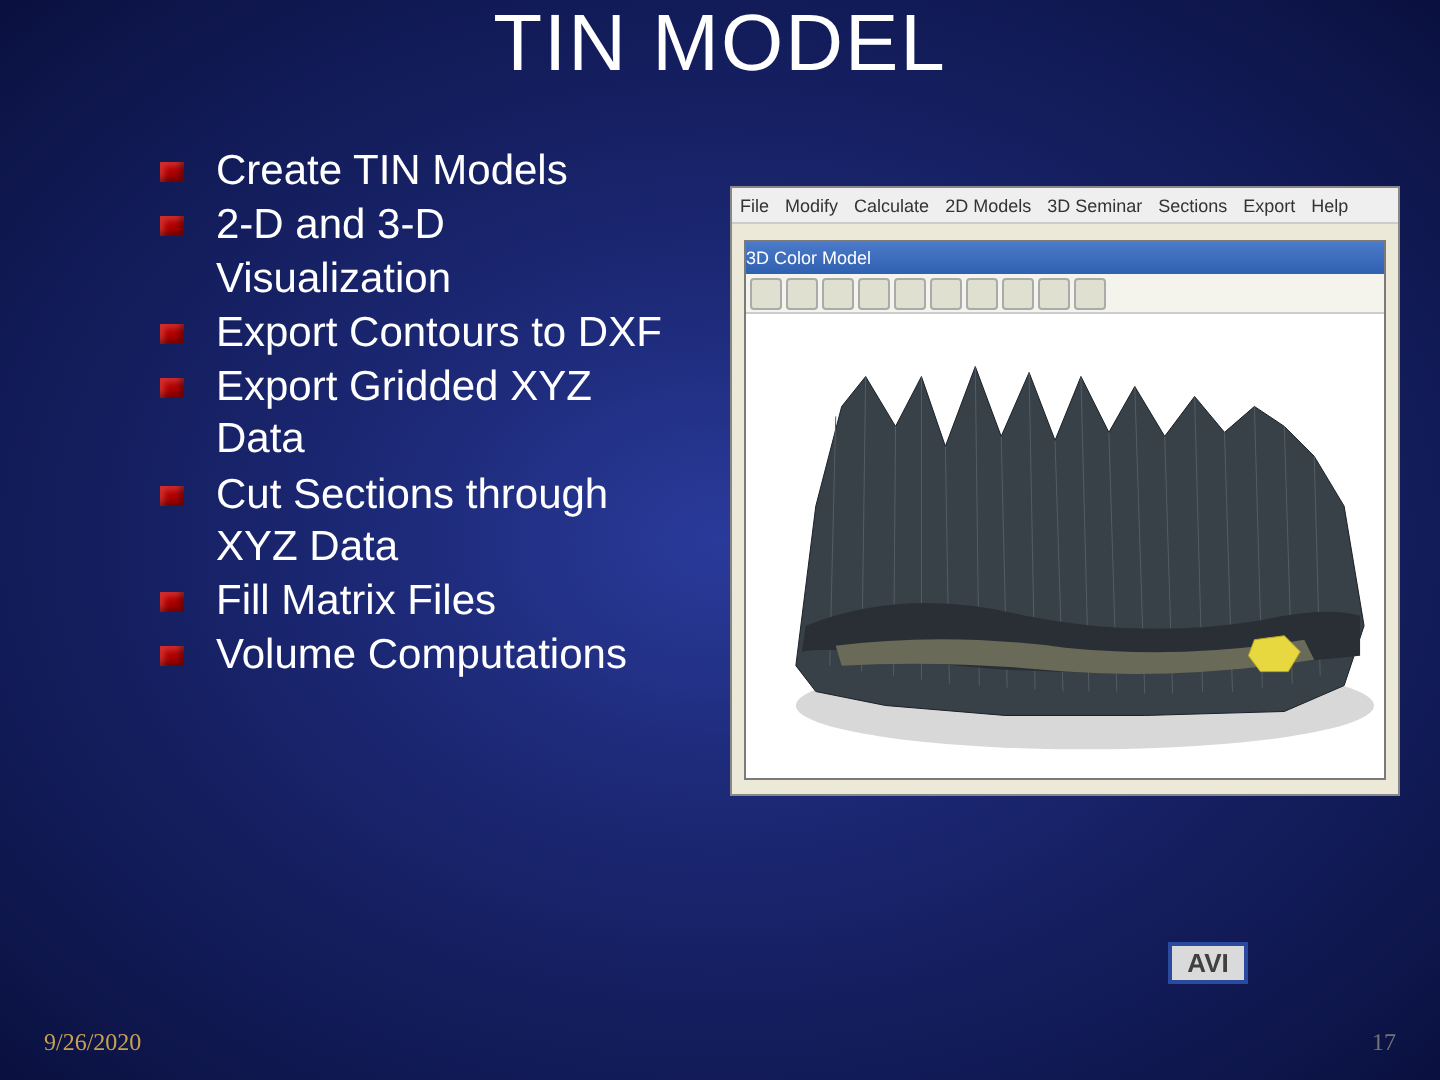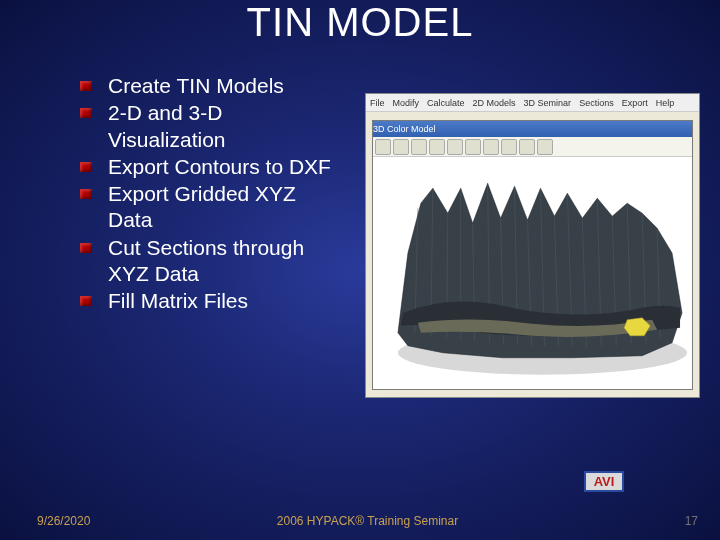--- a/index.html
+++ b/index.html
@@ -118,36 +118,35 @@
     height: 100%;
   }
   .avi-label {
     position: absolute;
     bottom: 48px;
     right: 96px;
     width: 40px;
     height: 21px;
     background: #dadada;
     border: 2px solid #2a4aa0;
-    color: #b91c1c;
+    color: #404040;
     font-size: 13px;
     font-weight: bold;
     text-align: center;
     line-height: 18px;
     font-family: Arial, sans-serif;
   }
   .footer {
     position: absolute;
     bottom: 6px;
     left: 0;
     right: 0;
     height: 20px;
     font-size: 12px;
-    font-family: Liberation Sans, sans-serif;
-    margin-left: 15px;
+    font-family: Liberation Serif, serif;
   }
   .footer-date {
     position: absolute;
     left: 22px;
     color: #c8a050;
   }
   .footer-center {
     position: absolute;
     left: 50%;
     transform: translateX(-50%);
@@ -165,20 +164,21 @@
 <div class="title">TIN MODEL</div>
 
 <div class="content-wrap">
   <div class="bullet-list">
     <div class="bullet-item">Create TIN Models</div>
     <div class="bullet-item">2-D and 3-D Visualization</div>
     <div class="bullet-item">Export Contours to DXF</div>
     <div class="bullet-item">Export Gridded XYZ Data</div>
     <div class="bullet-item">Cut Sections through XYZ Data</div>
     <div class="bullet-item"> Fill Matrix Files</div>
+    <div class="bullet-item"> Volume Computations</div>
   </div>
 
   <div class="screenshot-area">
     <div class="app-window">
       <div class="menubar">
         <span>File</span>
         <span>Modify</span>
         <span>Calculate</span>
         <span>2D Models</span>
         <span>3D Seminar</span>
@@ -237,15 +237,14 @@
         </div>
       </div>
     </div>
   </div>
 </div>
 
 <div class="avi-label">AVI</div>
 
 <div class="footer">
   <span class="footer-date">9/26/2020</span>
-  <span class="footer-center">2006 HYPACK® Training Seminar</span>
   <span class="footer-page">17</span>
 </div>
 
 </body></html>

